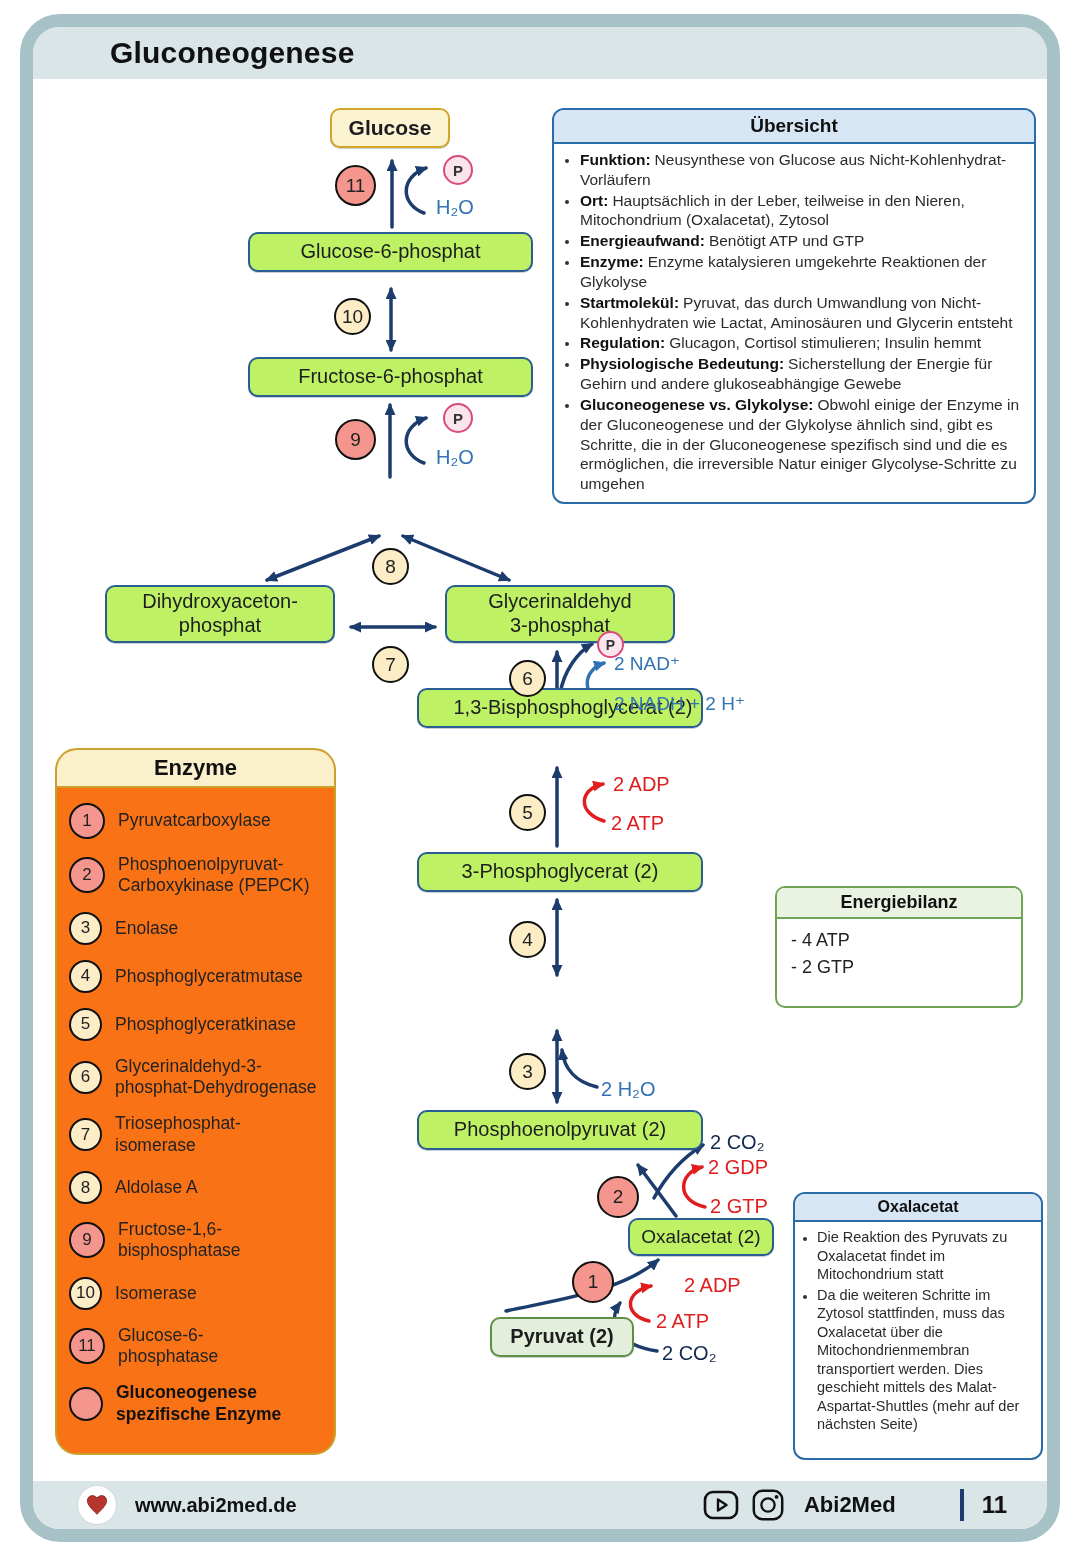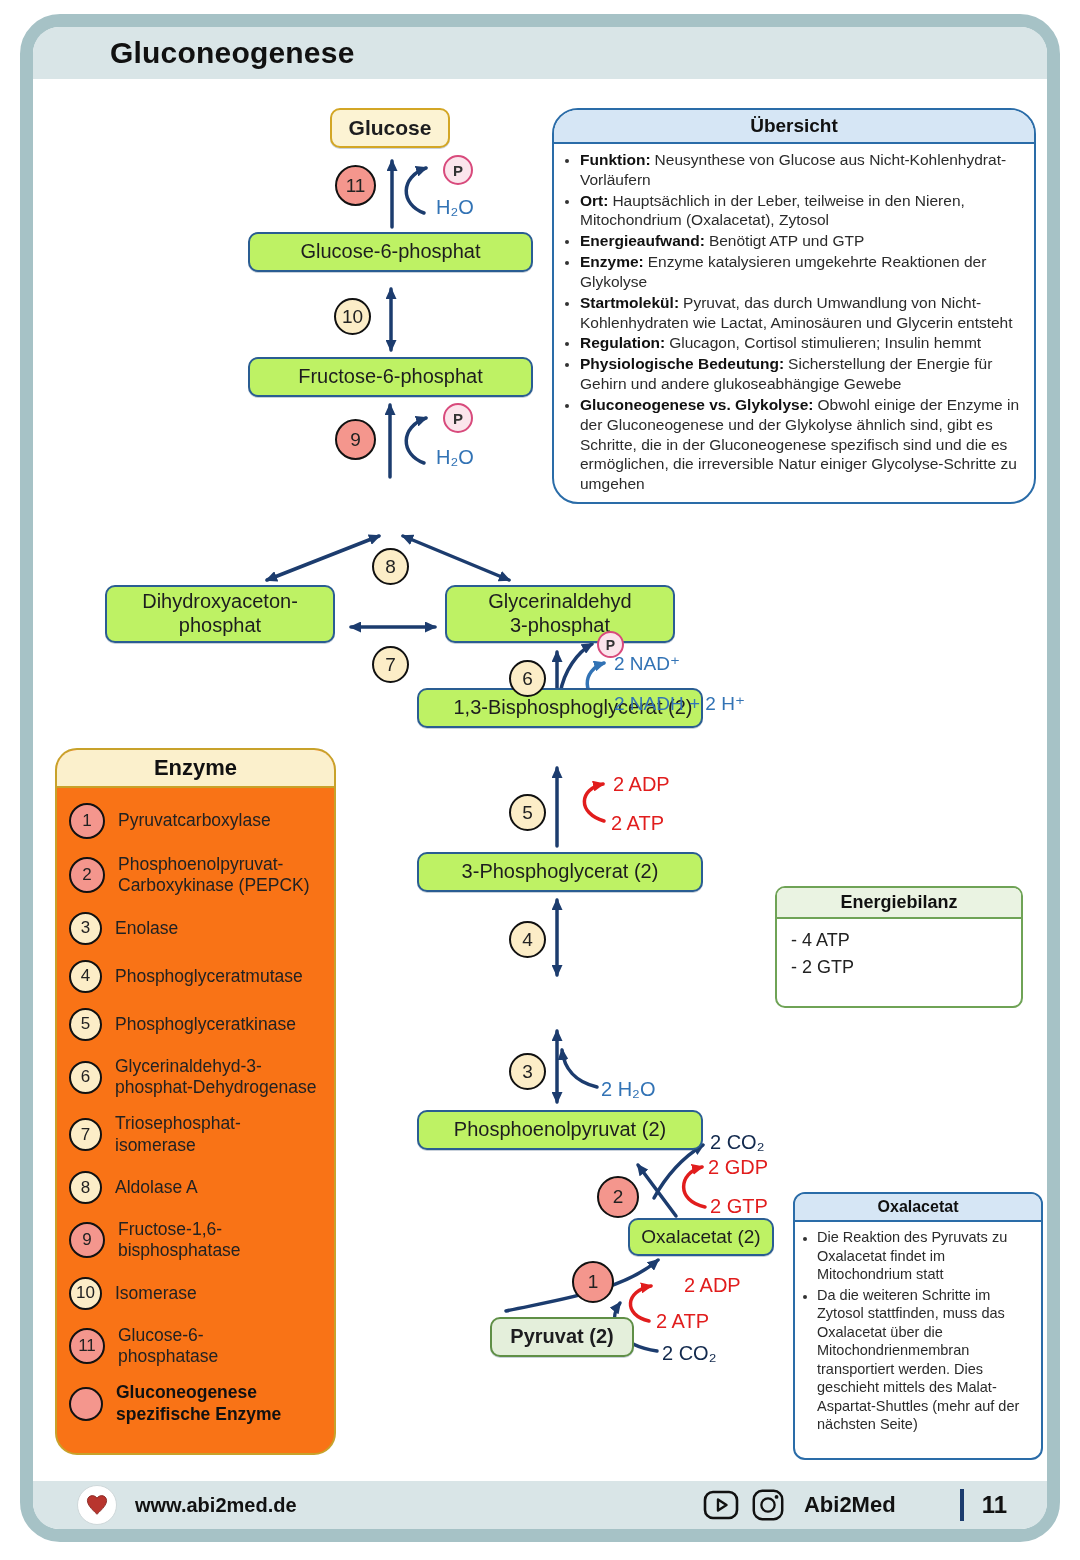--- a/index.html
+++ b/index.html
@@ -41,21 +41,21 @@
           display:flex;align-items:center;justify-content:center;font-size:15px;font-weight:bold;color:#333;box-sizing:border-box;}
 
   
   .cof{position:absolute;font-size:20px;white-space:nowrap;}
   .cof.steel{color:#3273b5;}
   .cof.red{color:#e11d1d;}
   .cof.navy{color:#12294d;}
   .cof.small{font-size:19px;}
 
   
-  .ibox{position:absolute;background:#fff;border:2.5px solid #2a6ca8;border-radius:26px;box-sizing:border-box;overflow:hidden;}
+  .ibox{position:absolute;background:#fff;border:2.5px solid #2a6ca8;border-radius:12px;box-sizing:border-box;overflow:hidden;}
   .ibox .ihead{background:#d6e6f5;border-bottom:2.5px solid #2a6ca8;text-align:center;font-weight:bold;color:#111;}
   .overview .ihead{font-size:19px;padding:5px 0;}
   .overview ul{margin:6px 0 0 0;padding:0 12px 0 26px;}
   .overview li{font-size:15.5px;line-height:1.28;margin-bottom:1px;color:#2b2b2b;}
   .overview li::marker{color:#333;font-size:13px;}
   .overview b{color:#111;margin-right:4px;}
   .oxanote .ihead{font-size:16px;padding:4px 0;}
   .oxanote ul{margin:6px 0 0 0;padding:0 8px 0 22px;}
   .oxanote li{font-size:14.5px;line-height:1.28;margin-bottom:2px;color:#2b2b2b;}
   .oxanote li::marker{color:#333;font-size:12px;}

